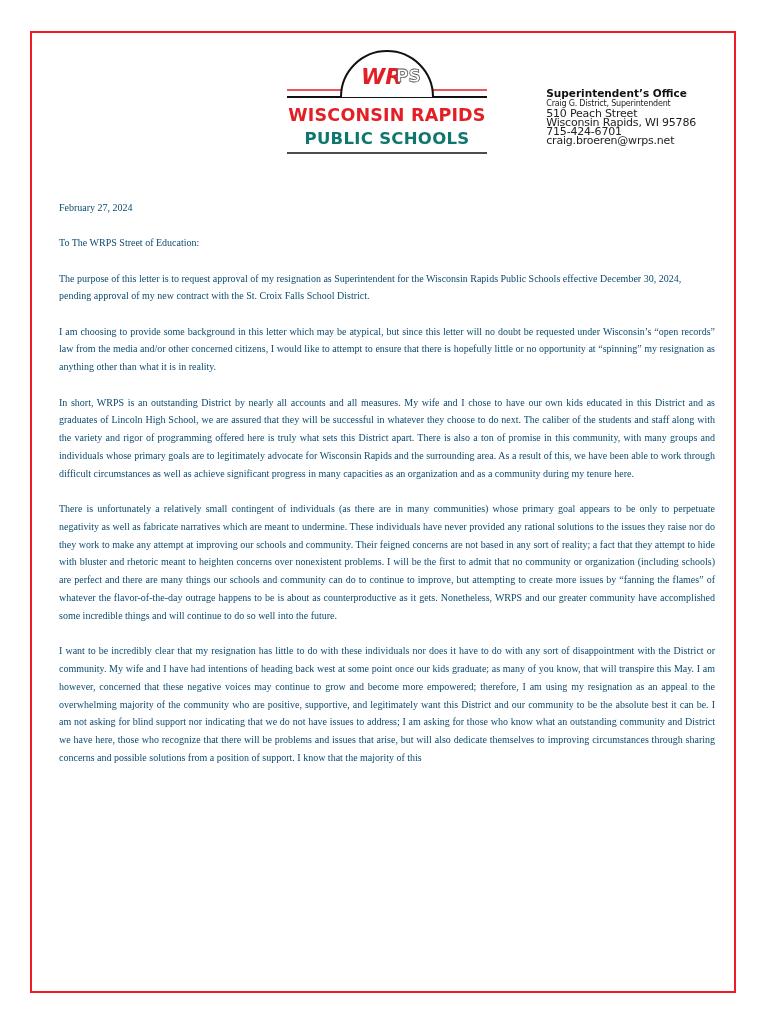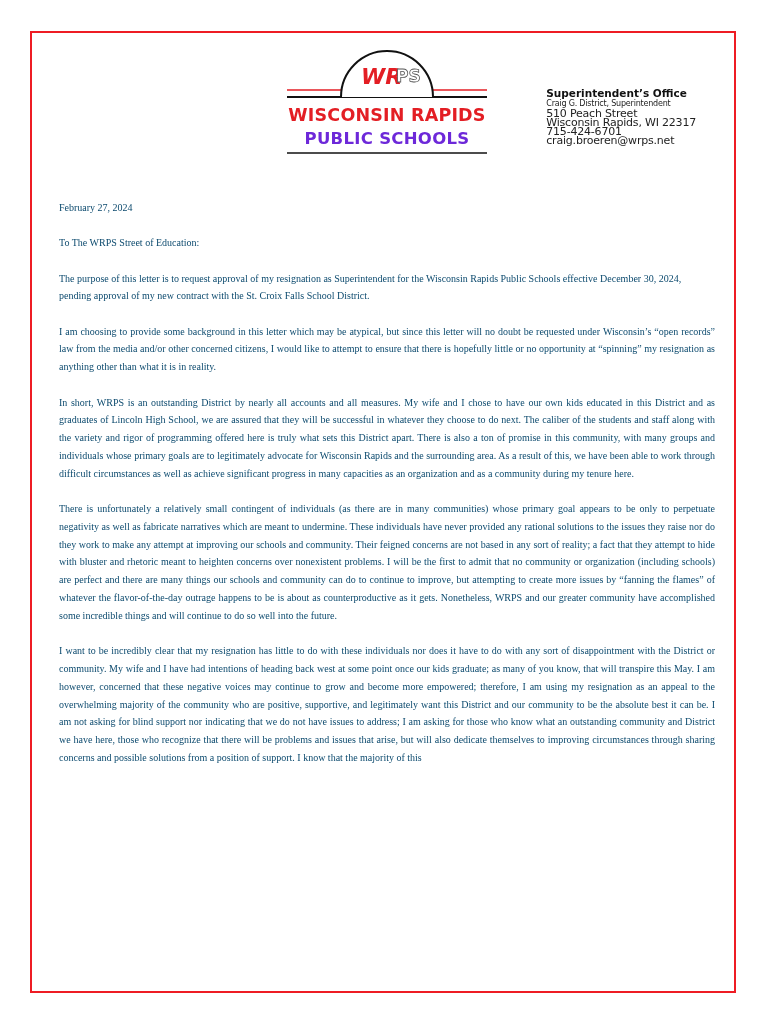--- a/index.html
+++ b/index.html
@@ -11,21 +11,21 @@
     .logo { position:absolute; left:283px; top:50px; width:208px; height:106px; }
     .logo-svg { position:absolute; left:0; top:0; }
     .logo-line1 {
       position:absolute; left:0; top:55px; width:208px; text-align:center;
       font-family:"DejaVu Sans", sans-serif; font-weight:bold; font-size:17.5px;
       color:#e31e24; letter-spacing:0.2px; white-space:nowrap;
     }
     .logo-line2 {
       position:absolute; left:0; top:79px; width:208px; text-align:center;
       font-family:"DejaVu Sans", sans-serif; font-weight:bold; font-size:16.5px;
-      color:#6d28d9; letter-spacing:0.3px; white-space:nowrap;
+      color:#0f766e; letter-spacing:0.3px; white-space:nowrap;
     }
     .office {
       position:absolute; right:72px; top:87px; 
       font-family:"DejaVu Sans", sans-serif; color:#222;
     }
     .office .title { font-size:10.5px; font-weight:bold; color:#111; line-height:12px; }
     .office .line { font-size:11px; line-height:9px; letter-spacing:-0.2px; }
     .office .line.name { font-size:8px; line-height:10px; }
     .body {
       position:absolute; left:59px; top:199px; width:656px;
@@ -50,21 +50,21 @@
     <line x1="4" y1="103" x2="204" y2="103" stroke="#111" stroke-width="1.6"></line>
   </svg>
   <div class="logo-line1">WISCONSIN RAPIDS</div>
   <div class="logo-line2">PUBLIC SCHOOLS</div>
 </div>
 
 <div class="office">
   <div class="title">Superintendent’s Office</div>
   <div class="line name">Craig G. District, Superintendent</div>
   <div class="line">510 Peach Street</div>
-  <div class="line">Wisconsin Rapids, WI  22317</div>
+  <div class="line">Wisconsin Rapids, WI  95786</div>
   <div class="line">715-424-6701</div>
   <div class="line">craig.broeren@wrps.net</div>
 </div>
 
 <div class="body">
   <p class="left">February 27, 2024</p>
   <p class="left">To The WRPS Street of Education:</p>
   <p class="left">The purpose of this letter is to request approval of my resignation as Superintendent for the Wisconsin Rapids Public Schools effective December 30, 2024, pending approval of my new contract with the St. Croix Falls School District.</p>
   <p>I am choosing to provide some background in this letter which may be atypical, but since this letter will no doubt be requested under Wisconsin’s “open records” law from the media and/or other concerned citizens, I would like to attempt to ensure that there is hopefully little or no opportunity at “spinning” my resignation as anything other than what it is in reality.</p>
   <p>In short, WRPS is an outstanding District by nearly all accounts and all measures.  My wife and I chose to have our own kids educated in this District and as graduates of Lincoln High School, we are assured that they will be successful in whatever they choose to do next.  The caliber of the students and staff along with the variety and rigor of programming offered here is truly what sets this District apart.  There is also a ton of promise in this community, with many groups and individuals whose primary goals are to legitimately advocate for Wisconsin Rapids and the surrounding area.  As a result of this, we have been able to work through difficult circumstances as well as achieve significant progress in many capacities as an organization and as a community during my tenure here.</p>

